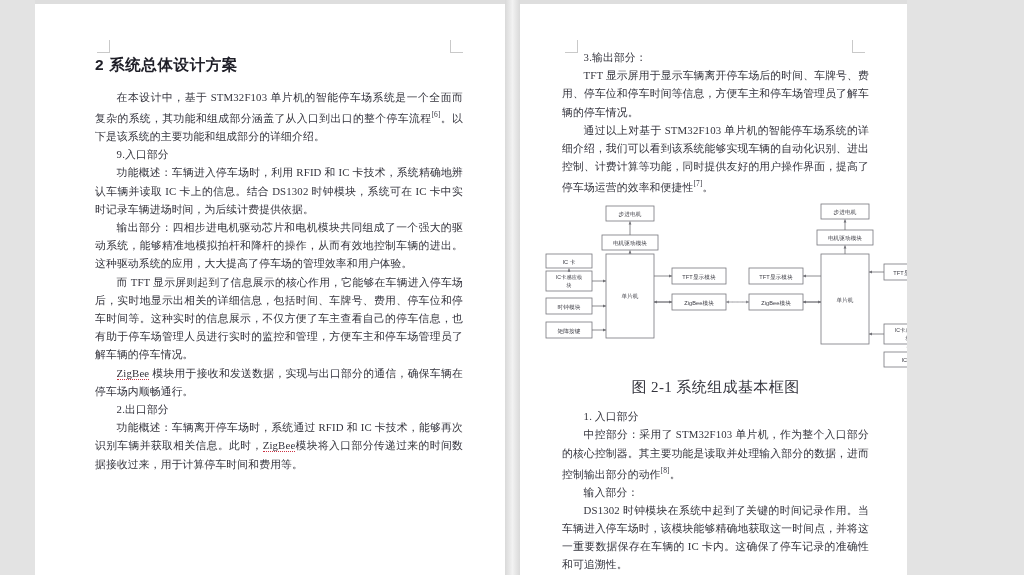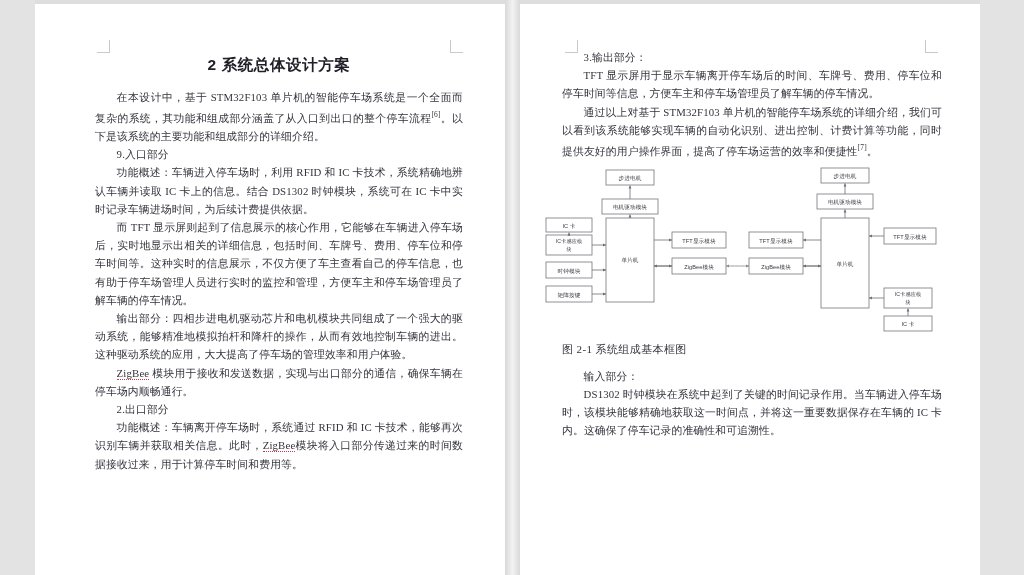--- a/index.html
+++ b/index.html
@@ -19,21 +19,21 @@
   }
   .page {
     position: absolute;
     top: 0;
     background: #ffffff;
     height: 575px;
     overflow: hidden;
     box-sizing: border-box;
   }
   #page-left  { left: 35px;  width: 470px; }
-  #page-right { left: 520px; width: 460px; }
+  #page-right { left: 520px; width: 387px; }
 
   
   .gutter {
     position: absolute;
     top: 0;
     height: 575px;
     background: linear-gradient(to right,#d9d9d9,#f2f2f2,#d9d9d9);
   }
   #gutter-mid { left: 505px; width: 15px; }
   .page-top-shade {
@@ -58,21 +58,20 @@
     left: 60px;
     right: 42px;
     top: 0;
     color: #2b2b33;
   }
 
   h1.doc-title {
     font-family: "Liberation Sans", "DejaVu Sans", sans-serif;
     font-weight: bold;
     font-size: 15.5px;
-    text-align: center;
     margin: 0 0 12px 0;
     letter-spacing: 0.6px;
     color: #1f1f28;
   }
   h2.doc-h2 {
     font-family: "Liberation Sans", "DejaVu Sans", sans-serif;
     font-weight: bold;
     font-size: 13.5px;
     margin: 13px 0 9px -16px;
     letter-spacing: 0.3px;
@@ -87,21 +86,22 @@
     text-indent: 2em;
     color: #33333c;
     letter-spacing: 0.15px;
   }
   .sup { font-size: 7.5px; vertical-align: super; }
   .zig {
     border-bottom: 1px dotted #cc3344;
     padding-bottom: 0px;
   }
   .caption {
-    font-size: 11px;
+    font-size: 15px;
+    text-align: center;
     margin: 8px 0 10px 0;
     letter-spacing: 0.4px;
     color: #33333c;
   }
 
   
   .figure {
     margin: 6px 0 0 -18px;
     width: 394px;
     height: 168px;
@@ -139,23 +139,23 @@
 
       <h1 class="doc-title">2 系统总体设计方案</h1>
 
       <p class="body"><span>在本设计中，基于 STM32F103 单片机的智能停车场系统是一个全面而复杂的系统，其功能和组成部分涵盖了从入口到出口的整个停车流程</span><span class="sup">[6]</span><span>。以下是该系统的主要功能和组成部分的详细介绍。</span></p>
 
       <p class="body">9.入口部分</p>
 
       <p class="body">功能概述：车辆进入停车场时，利用 RFID 和 IC 卡技术，系统精确地辨认车辆并读取 IC 卡上的信息。结合 DS1302 时钟模块，系统可在 IC 卡中实时记录车辆进场时间，为后续计费提供依据。</p>
 
 
+      <p class="body">输出部分：四相步进电机驱动芯片和电机模块共同组成了一个强大的驱动系统，能够精准地模拟拍杆和降杆的操作，从而有效地控制车辆的进出。这种驱动系统的应用，大大提高了停车场的管理效率和用户体验。</p>
+
       <p class="body">而 TFT 显示屏则起到了信息展示的核心作用，它能够在车辆进入停车场后，实时地显示出相关的详细信息，包括时间、车牌号、费用、停车位和停车时间等。这种实时的信息展示，不仅方便了车主查看自己的停车信息，也有助于停车场管理人员进行实时的监控和管理，方便车主和停车场管理员了解车辆的停车情况。</p>
-
-      <p class="body">输出部分：四相步进电机驱动芯片和电机模块共同组成了一个强大的驱动系统，能够精准地模拟拍杆和降杆的操作，从而有效地控制车辆的进出。这种驱动系统的应用，大大提高了停车场的管理效率和用户体验。</p>
 
       <p class="body"><span class="zig">ZigBee</span><span> 模块用于接收和发送数据，实现与出口部分的通信，确保车辆在停车场内顺畅通行。</span></p>
 
       <p class="body">2.出口部分</p>
 
       <p class="body"><span>功能概述：车辆离开停车场时，系统通过 RFID 和 IC 卡技术，能够再次识别车辆并获取相关信息。此时，</span><span class="zig">ZigBee</span><span>模块将入口部分传递过来的时间数据接收过来，用于计算停车时间和费用等。</span></p>
 
     </div>
   </div>
 
@@ -266,21 +266,23 @@
           <path class="ln" d="M301,52 L301,43.4" marker-end="url(#ar)"></path>
           <path class="ln" d="M301,28 L301,17.4" marker-end="url(#ar)"></path>
           <path class="ln" d="M340,70 L325,70" marker-end="url(#ar)"></path>
           <path class="ln" d="M340,132 L325,132" marker-end="url(#ar)"></path>
           <path class="ln" d="M364,150 L364,142.4" marker-end="url(#ar)"></path>
         </svg>
       </div>
 
       <p class="caption">图 2-1    系统组成基本框图</p>
 
-
+      <p class="body">1. 入口部分</p>
+
+      <p class="body"><span>中控部分：采用了 STM32F103 单片机，作为整个入口部分的核心控制器。其主要功能是读取并处理输入部分的数据，进而控制输出部分的动作</span><span class="sup">[8]</span>。</p>
 
       <p class="body">输入部分：</p>
 
 
       <p class="body">DS1302 时钟模块在系统中起到了关键的时间记录作用。当车辆进入停车场时，该模块能够精确地获取这一时间点，并将这一重要数据保存在车辆的 IC 卡内。这确保了停车记录的准确性和可追溯性。</p>
 
     </div>
   </div>
 
 </div>

